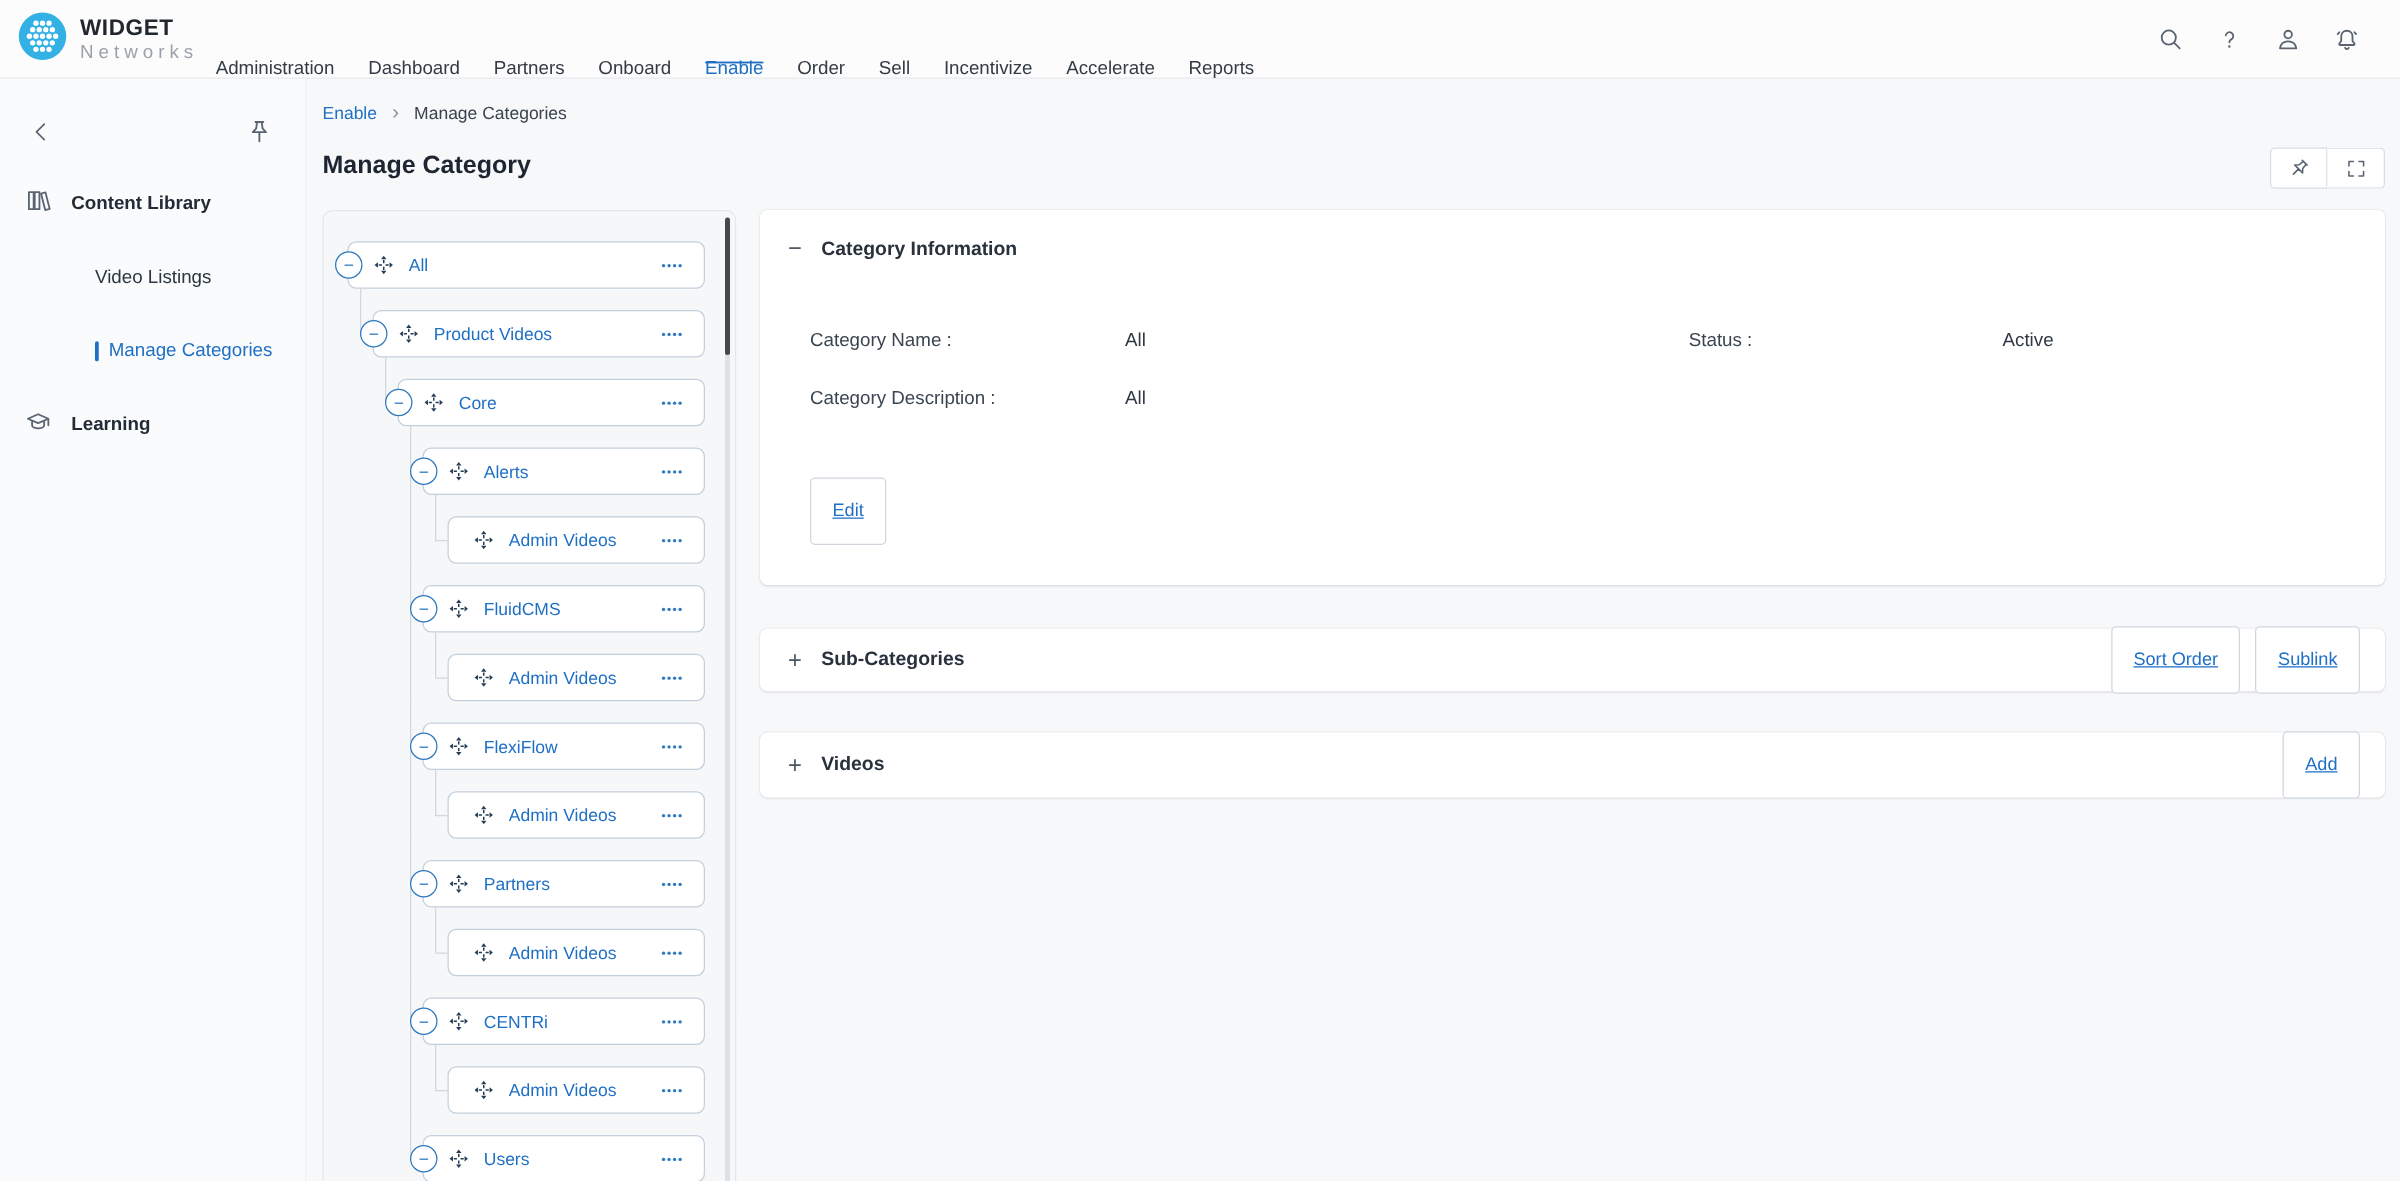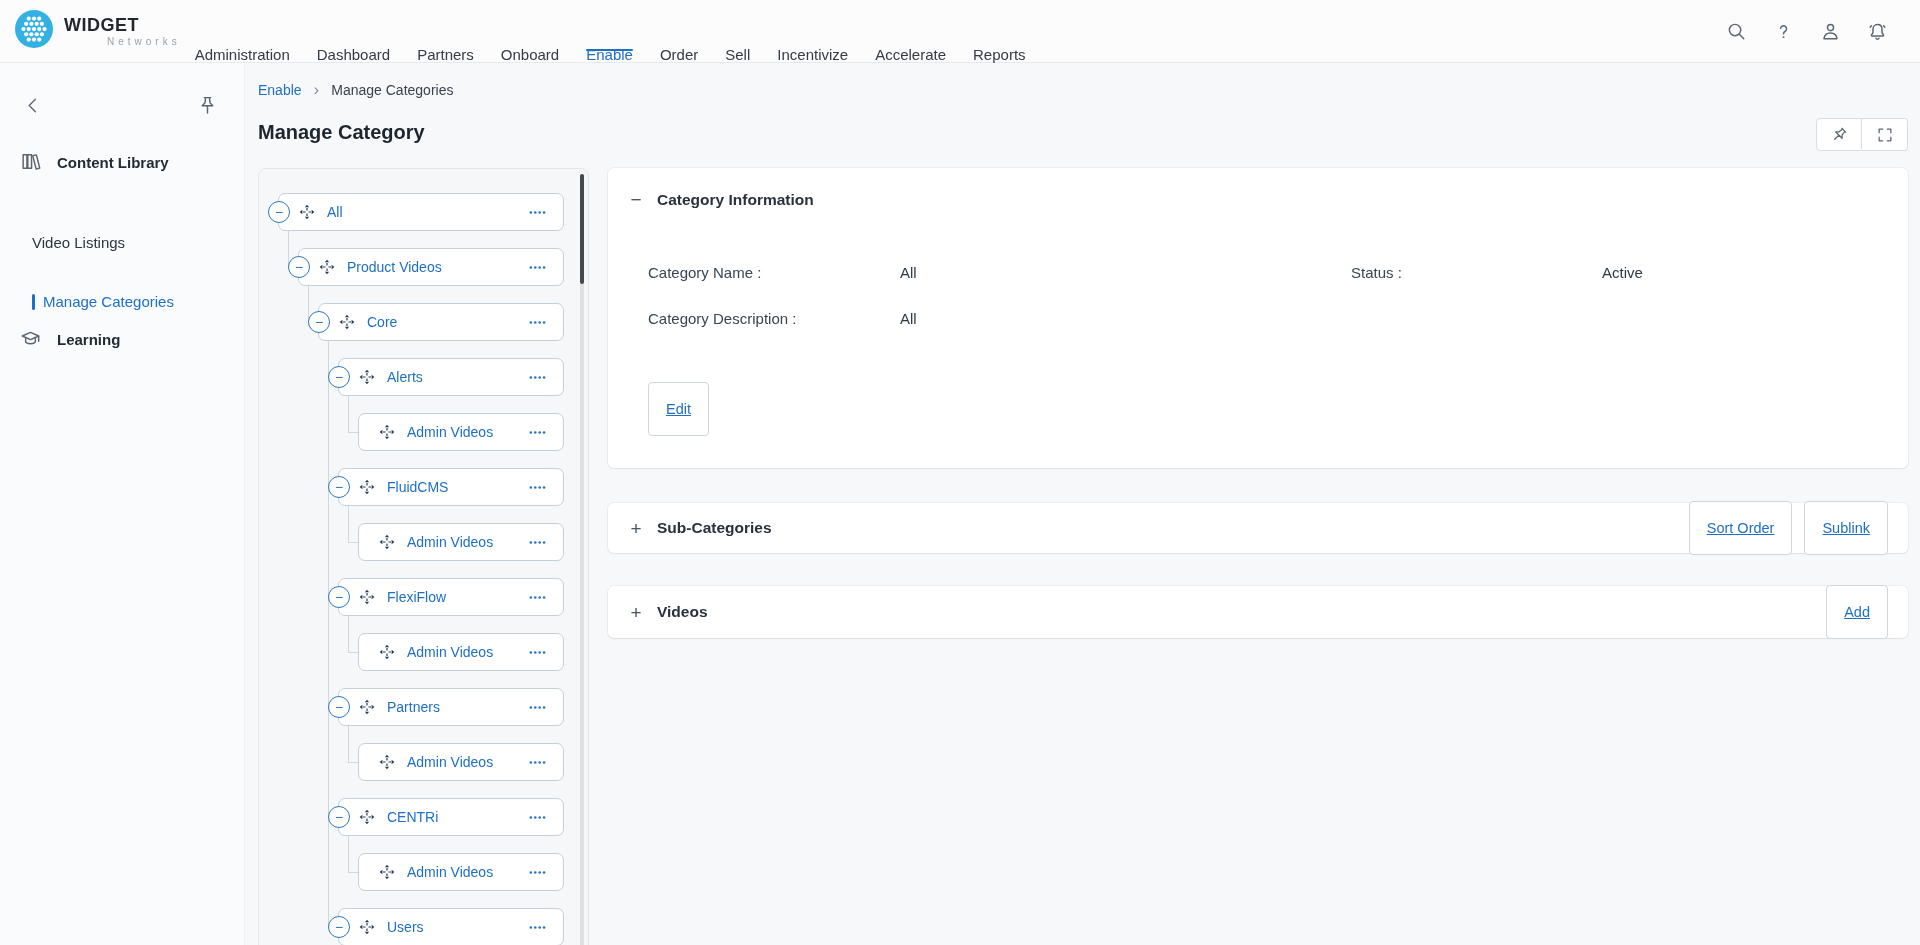--- a/index.html
+++ b/index.html
@@ -6,36 +6,36 @@
   html,body { width:1920px; height:945px; overflow:hidden; }
   body { font-family:"Liberation Sans", sans-serif; background:#f7f8f9; color:#2d3743; }
   .app { position:relative; width:1920px; height:945px; overflow:hidden; }
 
   
   .topbar { position:absolute; left:0; top:0; width:1920px; height:63px; background:#fcfcfd;
             border-bottom:1px solid #e7e9ec; display:flex; align-items:center; padding:0 30px 0 14px; z-index:10;}
   .brand { display:flex; align-items:center; gap:10px; cursor:pointer; }
   .brand-text { line-height:1; }
   .brand-name { font-size:18px; font-weight:800; letter-spacing:.5px; color:#22272e; }
-  .brand-sub { font-size:10px; letter-spacing:4px; color:#9aa1a9; margin-top:3px;margin-left:43px; }
+  .brand-sub { font-size:15px; letter-spacing:4px; color:#9aa1a9; margin-top:3px; }
   .topnav { display:flex; align-items:flex-end; gap:27px; margin-left:14px; height:63px; }
   .nav-item { display:flex; align-items:center; font-size:15px; color:#333b45; cursor:pointer; position:relative; text-decoration:none; }
   .nav-item.active { color:#1f6fc5; }
   .nav-item.active::after { content:""; position:absolute; left:0; right:0; bottom:12px; border-bottom:2.5px solid #1f6fc5; border-radius:2px; }
   .top-icons { margin-left:auto; display:flex; align-items:center; gap:21px; }
   .icon-btn { width:26px; height:26px; display:flex; align-items:center; justify-content:center; cursor:pointer; background:none; border:none; }
   .icon-btn svg { width:21px; height:21px; }
   .ic { fill:none; stroke:#5b6572; stroke-width:1.4; stroke-linecap:round; stroke-linejoin:round; }
 
   
   .sidebar { position:absolute; left:0; top:63px; width:245px; height:882px; background:#fafbfc; border-right:1px solid #eef0f2; }
   .sidebar-top { display:flex; justify-content:space-between; align-items:center; padding:24px 24px 10px 20px; height:70px; }
   .side-item { height:59px; display:flex; align-items:center; gap:16px; padding:0 20px; cursor:pointer; font-size:15px; font-weight:700; color:#232c36; }
   .side-item svg { width:21px; height:21px; flex:none; }
-  .side-sub { height:59px; display:flex; align-items:flex-end; padding:0 20px 0 32px; font-size:15px; color:#2c3640; cursor:pointer; }
+  .side-sub { height:59px; display:flex; align-items:center; padding:0 20px 0 76px; font-size:15px; color:#2c3640; cursor:pointer; }
   .side-sub.active { color:#1f6fc5; font-weight:500; }
   .active-bar { width:3px; height:16px; background:#1f6fc5; border-radius:2px; margin-right:8px; }
   .chev-right { margin-left:auto; }
 
   
   .breadcrumb { position:absolute; left:258px; top:81px; display:flex; align-items:center; gap:12px; font-size:14px; }
   .crumb-link { color:#1f6fc5; text-decoration:none; cursor:pointer; }
   .crumb-sep { color:#8a94a0; font-size:17px; line-height:1; }
   .crumb-cur { color:#39424e; }
   .page-title { position:absolute; left:258px; top:121px; font-size:20px; font-weight:700; color:#1d2630; }

